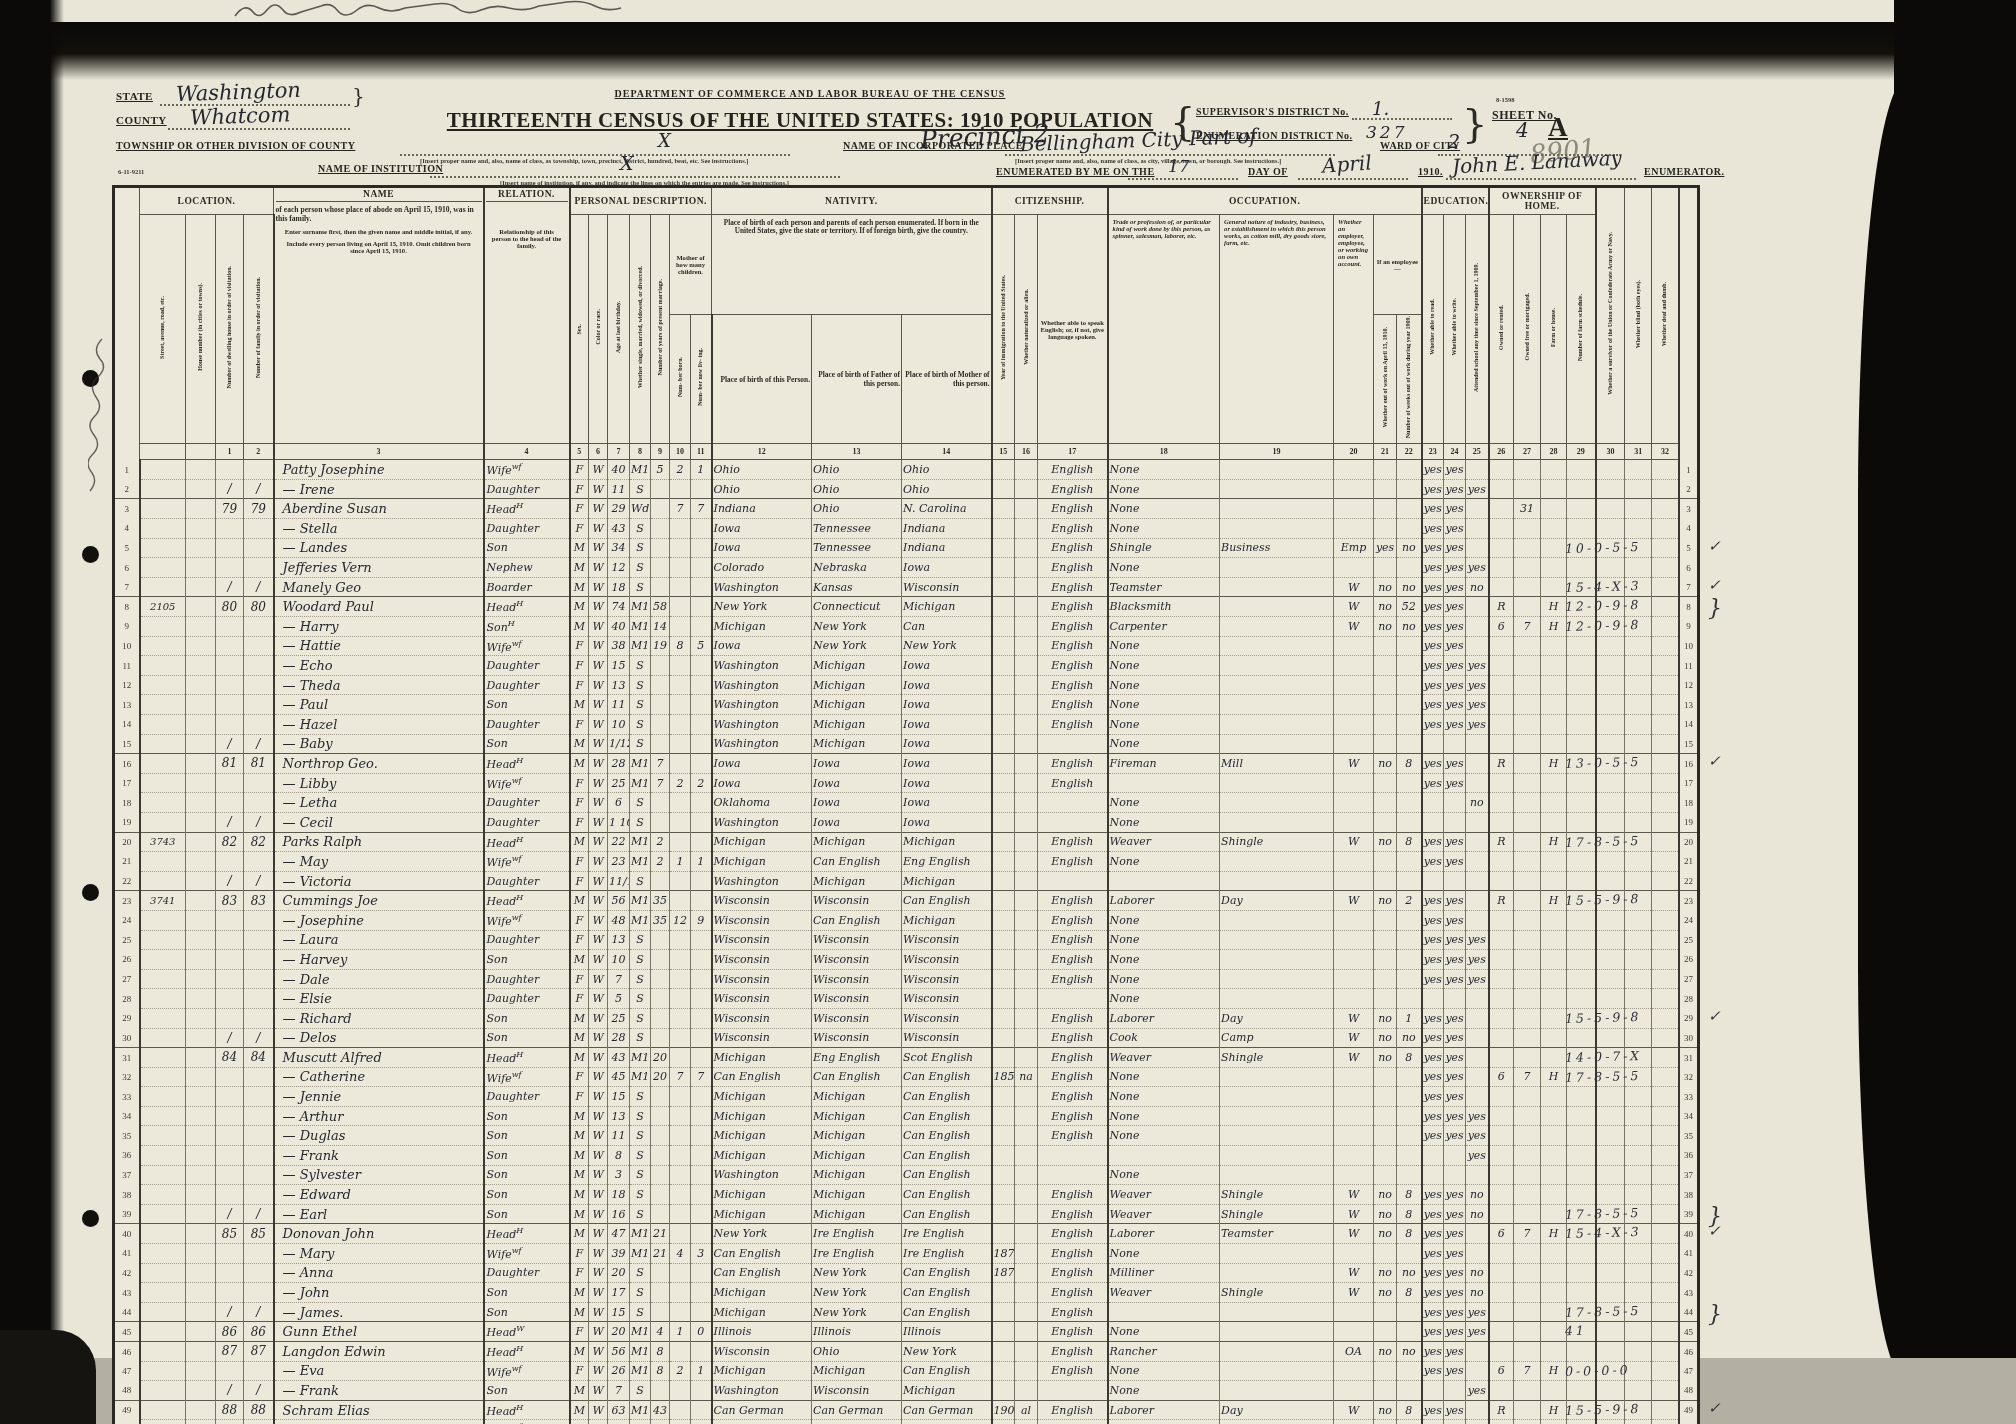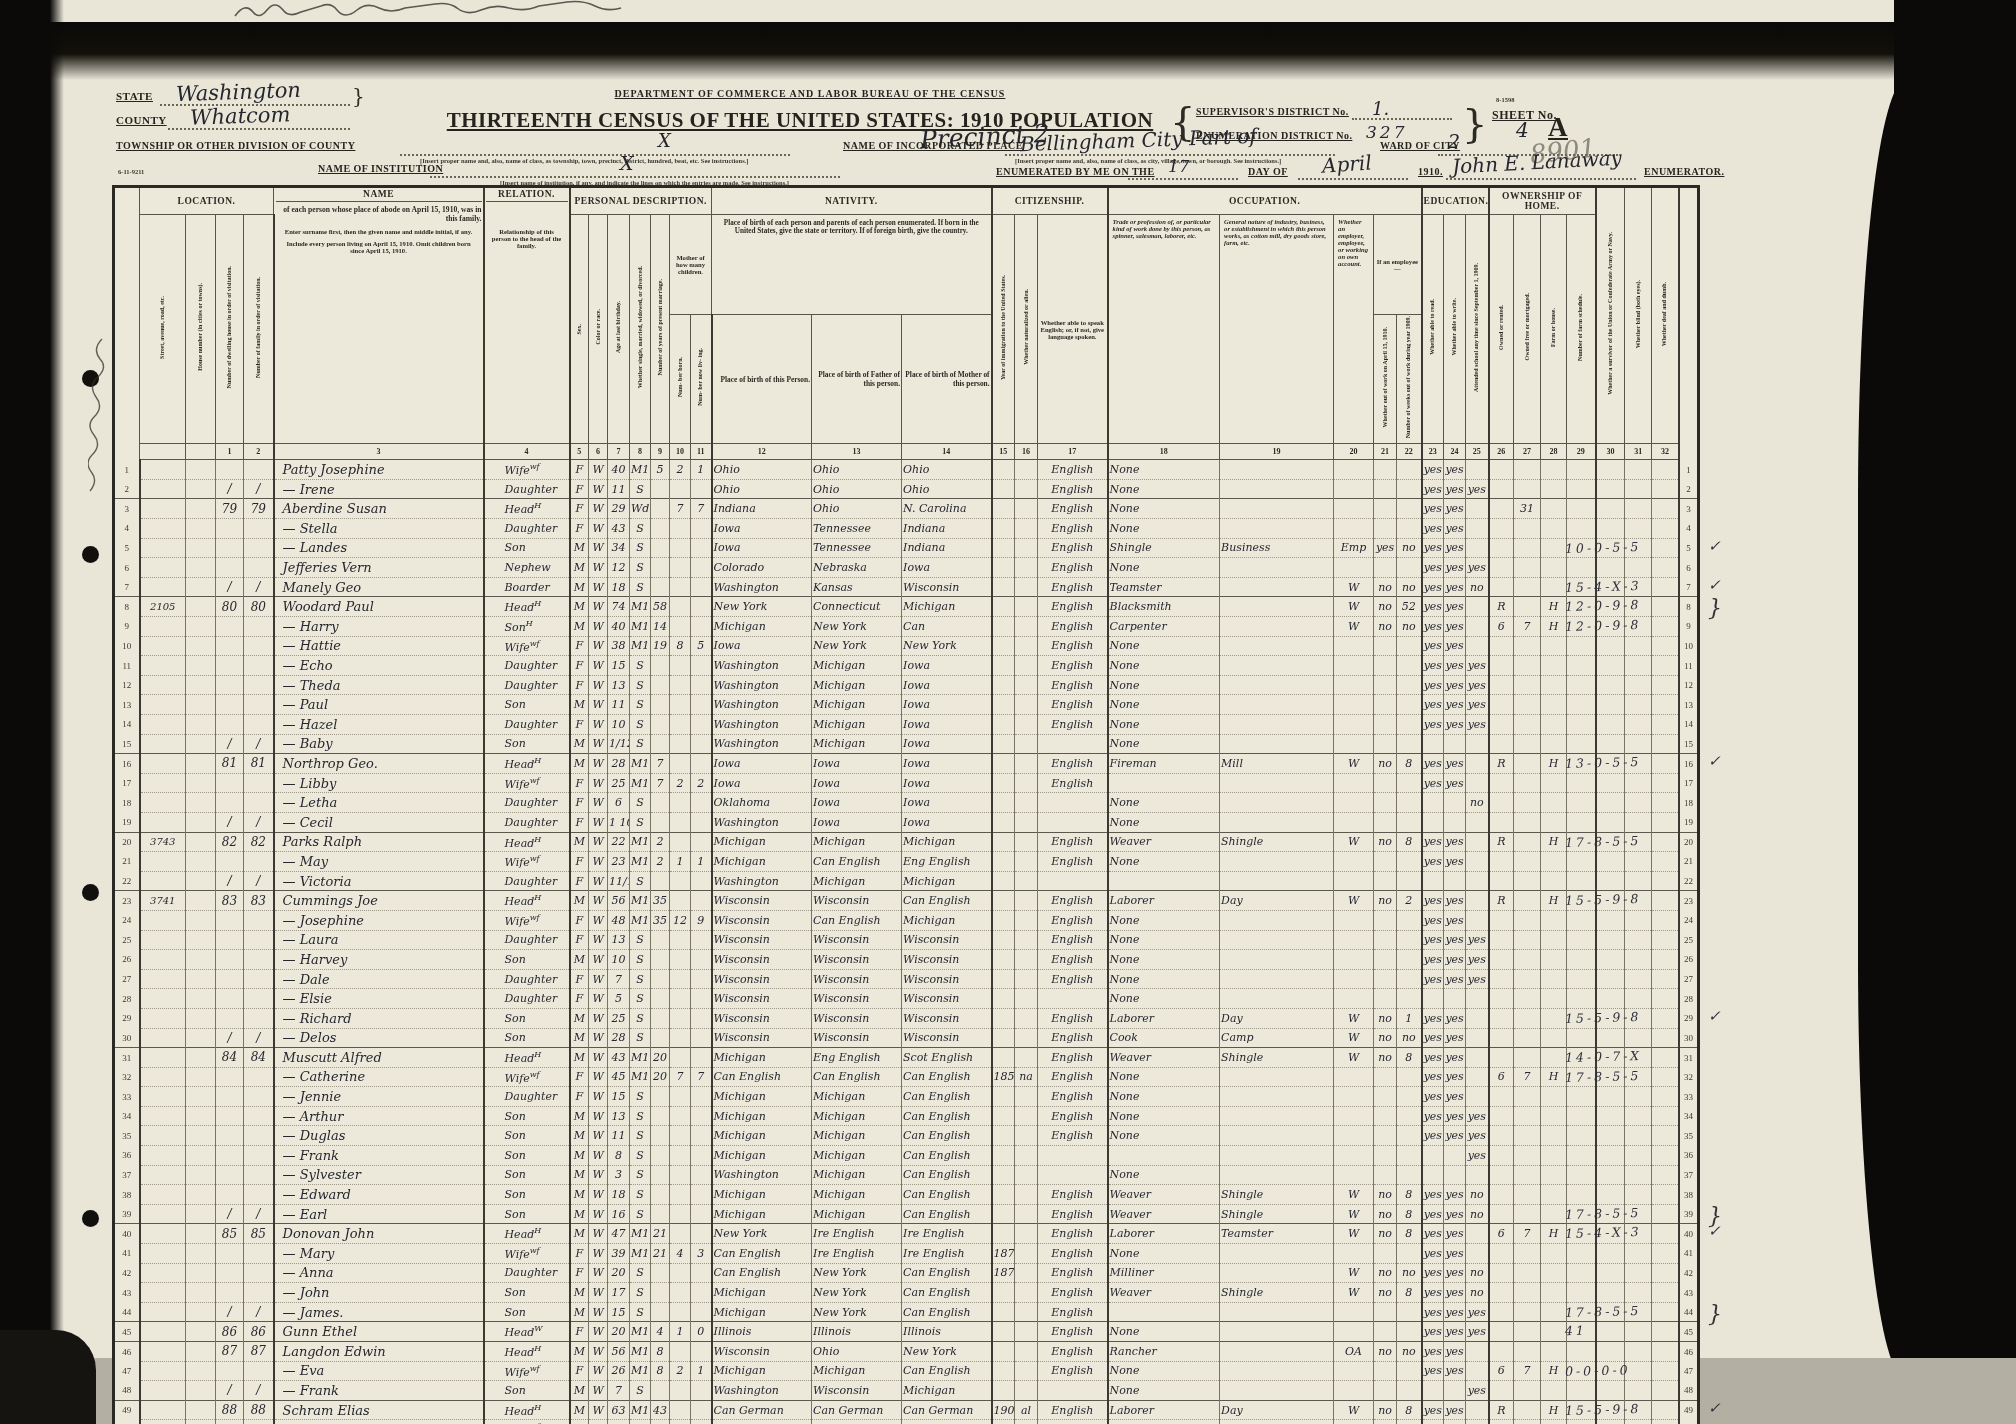--- a/index.html
+++ b/index.html
@@ -27,41 +27,41 @@
   col.mar{width:21px}col.yrs{width:19px}col.cb{width:21px}col.cl{width:21px}col.pob{width:100px}
   col.pf{width:90px}col.pm{width:90px}col.imm{width:23px}col.nat{width:23px}col.lang{width:70px}
   col.trade{width:112px}col.ind{width:114px}col.emp{width:40px}col.ow{width:23px}col.wks{width:25px}
   col.rd{width:22px}col.wr{width:22px}col.sch{width:23px}col.own{width:25px}col.mort{width:27px}
   col.farm{width:26px}col.schd{width:29px}col.vet{width:29px}col.bld{width:27px}col.df{width:27px}col.rn{width:20px}
   thead th{border:1px solid #57544a;padding:1px;font-weight:bold;color:#2b2922;vertical-align:middle;background:#ece9db;}
   th.nob,td.nob{border:none !important;background:transparent;}
   .hb{border-right:2.5px solid #3b3931 !important;}
   tr.h1{height:28px}tr.h2{height:100px}tr.h3{height:104px}tr.h4{height:16px}
   .sec{font-size:9.5px;letter-spacing:.5px;text-align:center;}
-  .nd1{font-size:7.6px;text-align:right;margin-top:3px;}
+  .nd1{font-size:7.6px;text-align:left;margin-top:3px;}
   .nd2{font-size:6.6px;text-align:center;margin-top:5px;padding:0 6px;}
   .name-cell{vertical-align:top;}
   .name-cell .sec,.rel-cell .sec{border-bottom:1px solid #57544a;padding-bottom:2px;}
   .rel-cell{vertical-align:top;}
   .reld{margin-top:26px;}
   .vc{vertical-align:middle;text-align:center;}
   .v{writing-mode:vertical-rl;transform:rotate(180deg);font-size:6px;line-height:7px;max-height:192px;display:inline-block;text-align:left;font-weight:bold;}
   .vtall .v{max-height:222px;}
   .grp{font-size:6.6px;text-align:center;vertical-align:middle;}
   .ndesc{font-size:7.2px;text-align:center;vertical-align:top;padding-top:4px;}
   .tdesc{font-size:6.6px;text-align:left;vertical-align:top;padding:3px 4px;font-style:italic;}
   .pcell{font-size:7.4px;text-align:right;vertical-align:middle;}
   .num{font-size:8px;text-align:center;font-weight:bold;}
   tbody td{height:18.6px;padding:0 1px;border-right:1px solid #787466;border-bottom:1px dotted #9d9889;font-family:"DejaVu Serif",serif;font-style:italic;font-size:11px;color:#26262f;text-align:center;overflow:hidden;white-space:nowrap;}
   tbody tr.fs td{border-top:1.5px solid #5b584d;}
   td.c-ln,td.c-rn{font-family:"Liberation Serif",serif;font-style:normal;font-size:9px;color:#3a382f;border-right:none;border-bottom:none;text-align:center;overflow:visible;}
   td.c-ln{border-right:2.5px solid #3b3931;}
   td.c-rn{border-left:2.5px solid #3b3931;}
   td.c-name{font-size:13px;text-align:left;overflow:visible;padding-left:8px;}
-  td.c-rel{text-align:left;padding-left:20px;overflow:visible;margin-left:36px;}
+  td.c-rel{text-align:left;padding-left:2px;overflow:visible;margin-left:36px;}
   td.c-pob,td.c-pf,td.c-pm,td.c-trade,td.c-ind{text-align:left;overflow:visible;}
   td.c-street{overflow:visible;font-size:10px;}
   td.c-sched{position:relative;overflow:visible;}
   td.c-dw,td.c-fam{font-size:12px;}
   .note{position:absolute;left:-2px;top:1px;white-space:nowrap;font-family:"DejaVu Serif",serif;font-style:italic;font-size:12.5px;letter-spacing:3px;color:#30303a;transform:rotate(-1.5deg);}
   sup.mk{font-size:8px;}
   .checks{position:absolute;left:112px;top:185px;width:1780px;height:1200px;pointer-events:none;}
   .checks span{position:absolute;left:1596px;font-family:"DejaVu Serif",serif;font-style:italic;color:#2f2f38;font-size:15px;}
   .checks span.br{font-size:22px;}
 </style>

